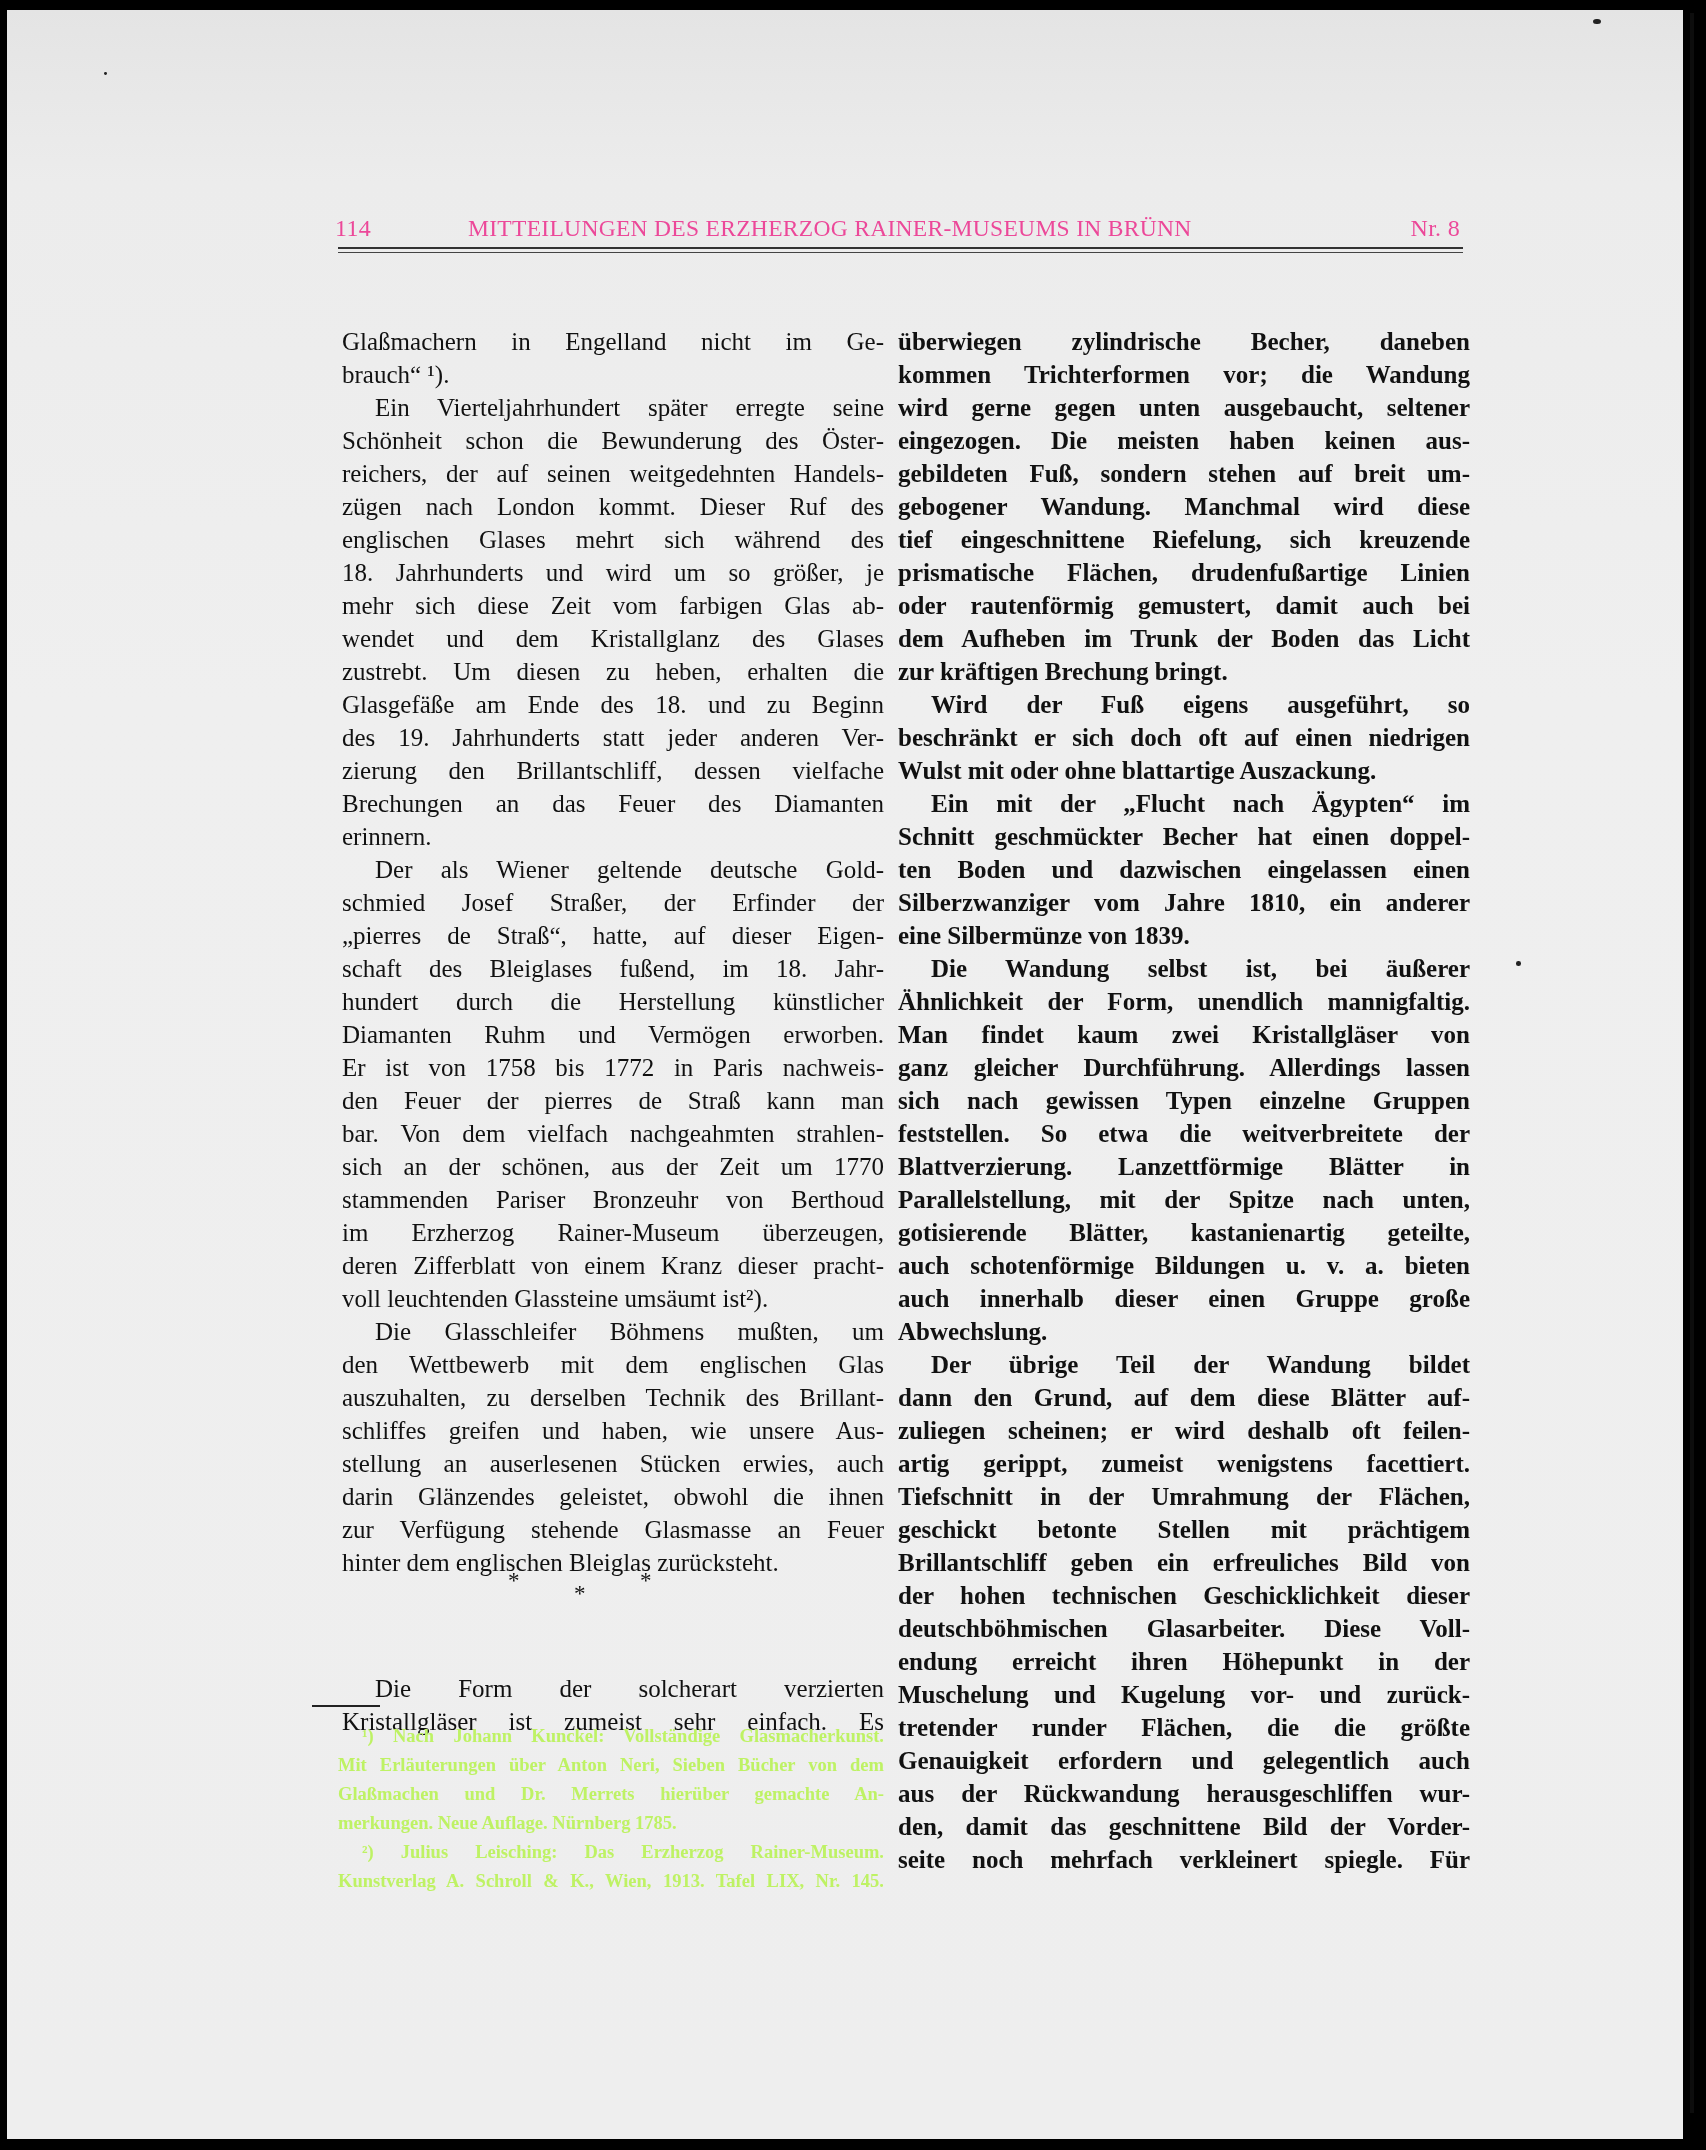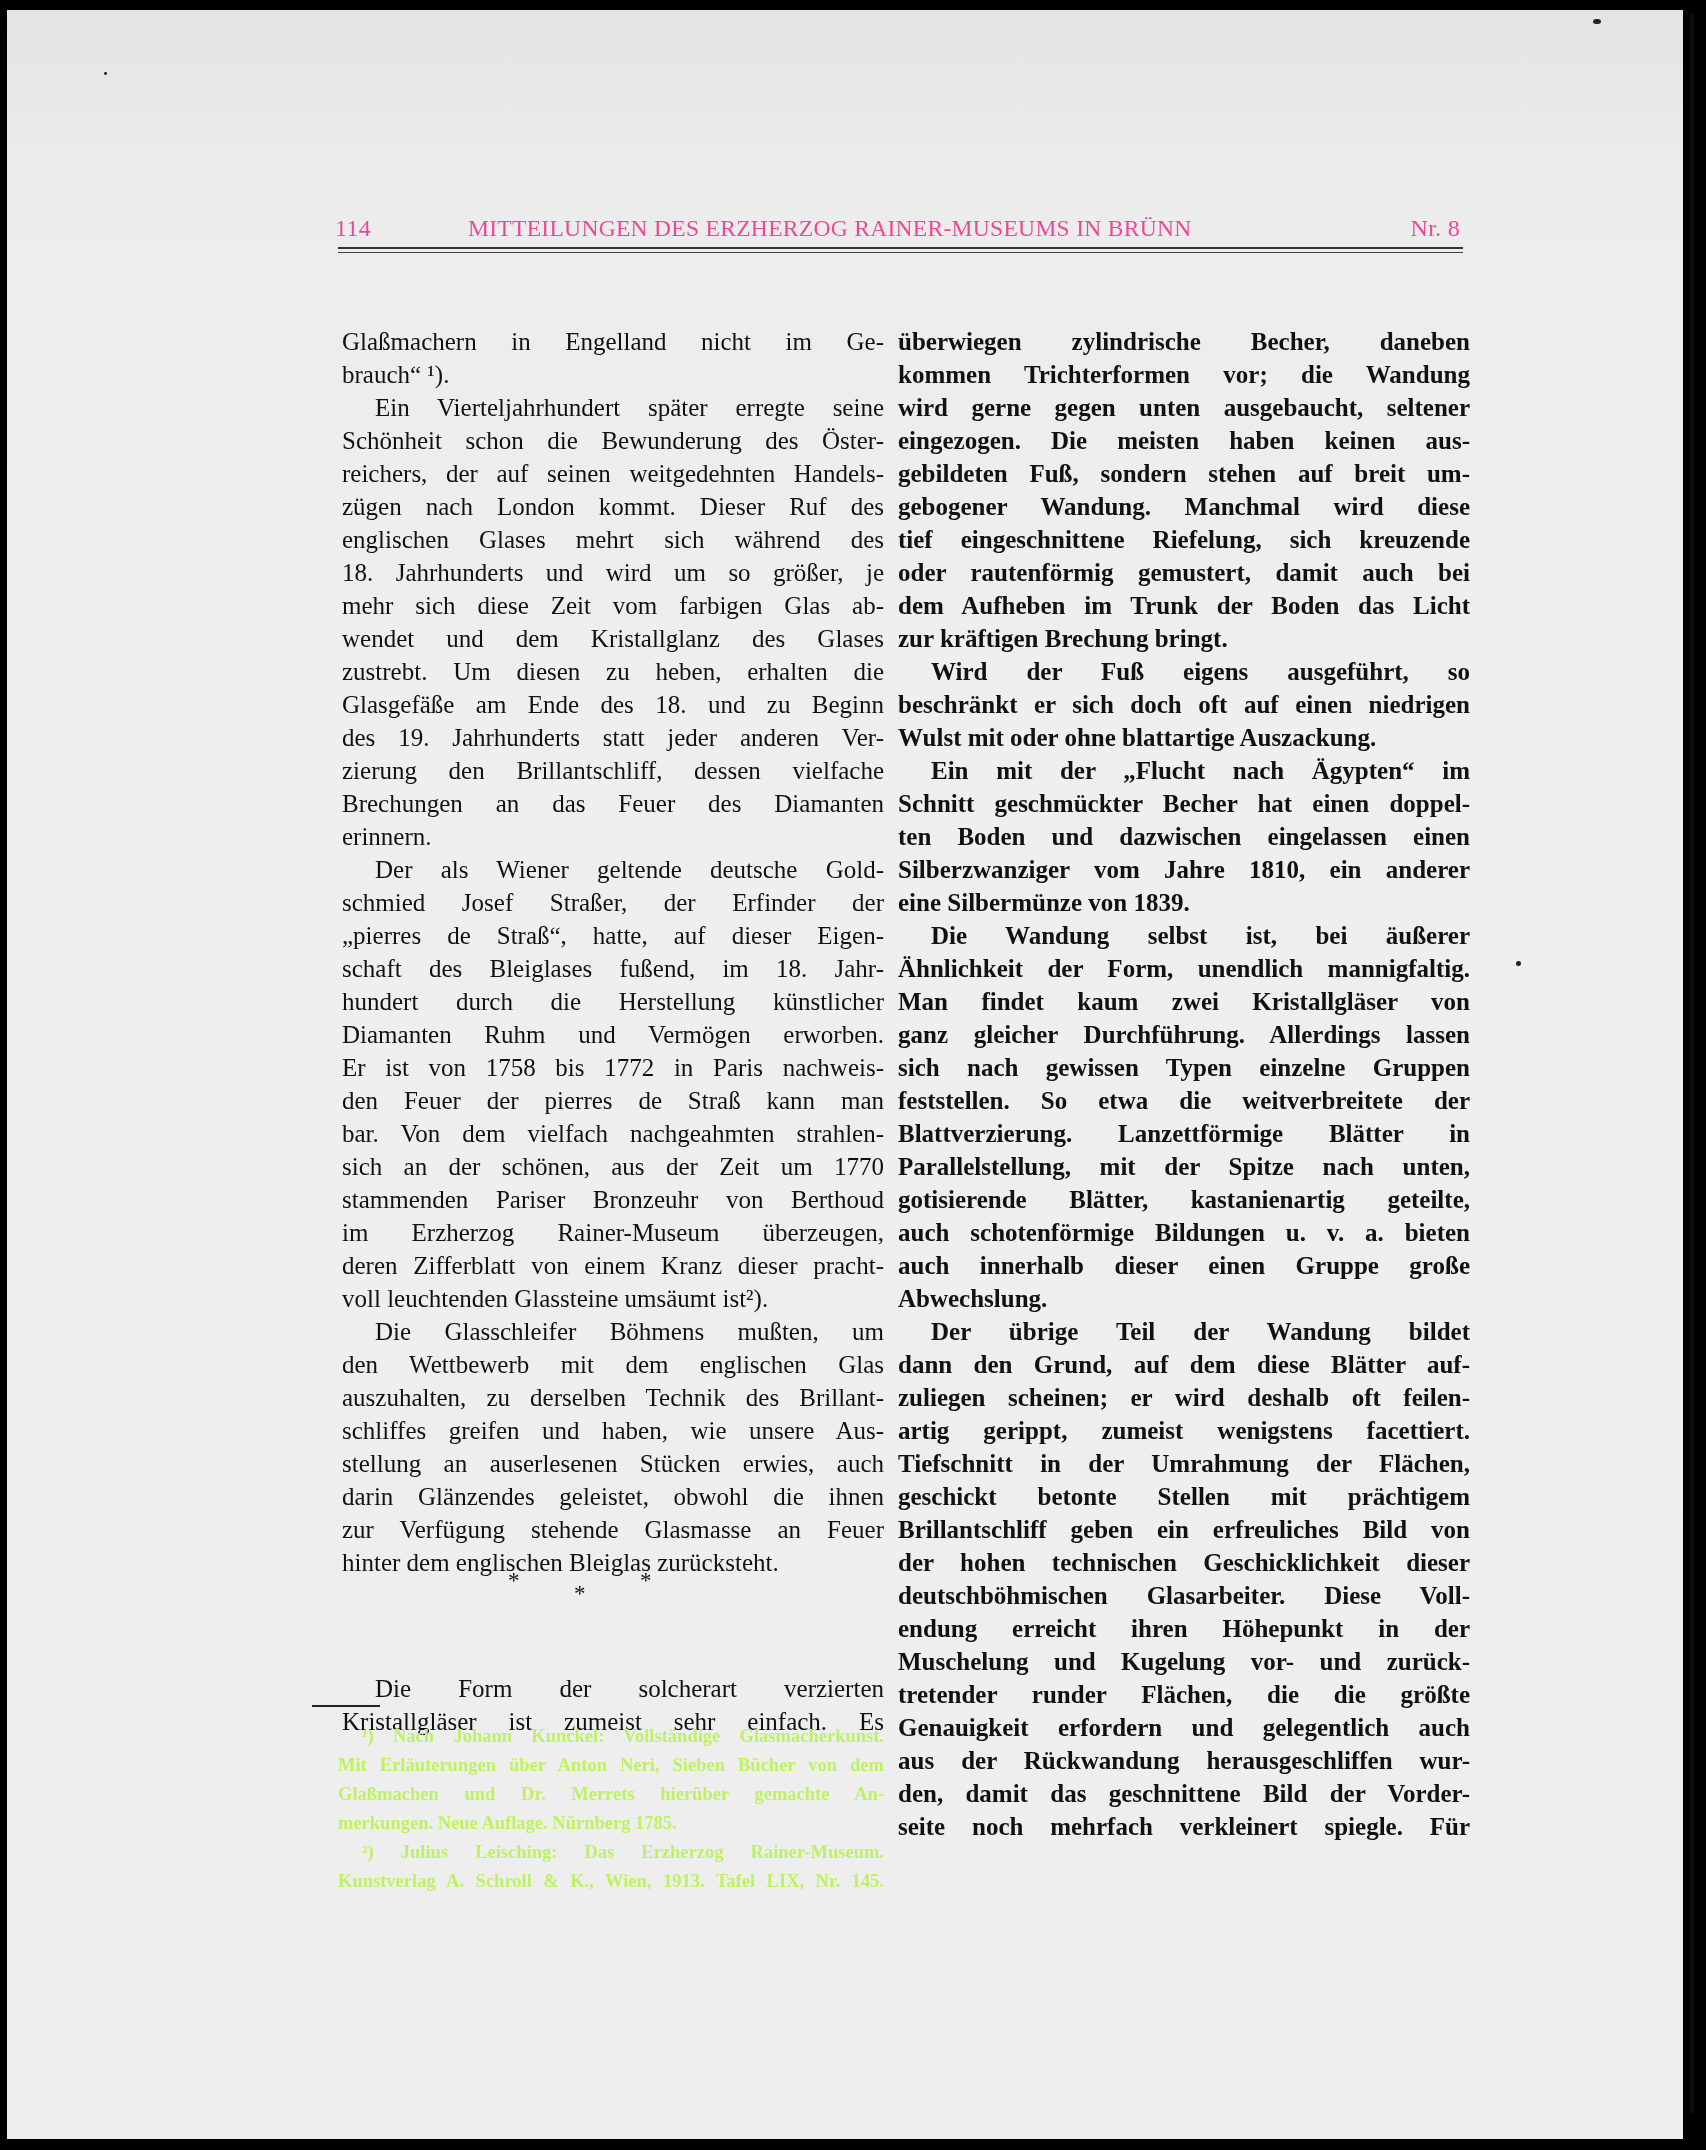--- a/index.html
+++ b/index.html
@@ -125,20 +125,21 @@
 </div>
 
 <div class="col right">
   <span class="ln">überwiegen zylindrische Becher, daneben</span>
   <span class="ln">kommen Trichterformen vor; die Wandung</span>
   <span class="ln">wird gerne gegen unten ausgebaucht, seltener</span>
   <span class="ln">eingezogen. Die meisten haben keinen aus-</span>
   <span class="ln">gebildeten Fuß, sondern stehen auf breit um-</span>
   <span class="ln">gebogener Wandung. Manchmal wird diese</span>
   <span class="ln">tief eingeschnittene Riefelung, sich kreuzende</span>
+  <span class="ln">prismatische Flächen, drudenfußartige Linien</span>
   <span class="ln">oder rautenförmig gemustert, damit auch bei</span>
   <span class="ln">dem Aufheben im Trunk der Boden das Licht</span>
   <span class="ln last">zur kräftigen Brechung bringt.</span>
   <span class="ln ind">Wird der Fuß eigens ausgeführt, so</span>
   <span class="ln">beschränkt er sich doch oft auf einen niedrigen</span>
   <span class="ln last">Wulst mit oder ohne blattartige Auszackung.</span>
   <span class="ln ind">Ein mit der „Flucht nach Ägypten“ im</span>
   <span class="ln">Schnitt geschmückter Becher hat einen doppel-</span>
   <span class="ln">ten Boden und dazwischen eingelassen einen</span>
   <span class="ln">Silberzwanziger vom Jahre 1810, ein anderer</span>

